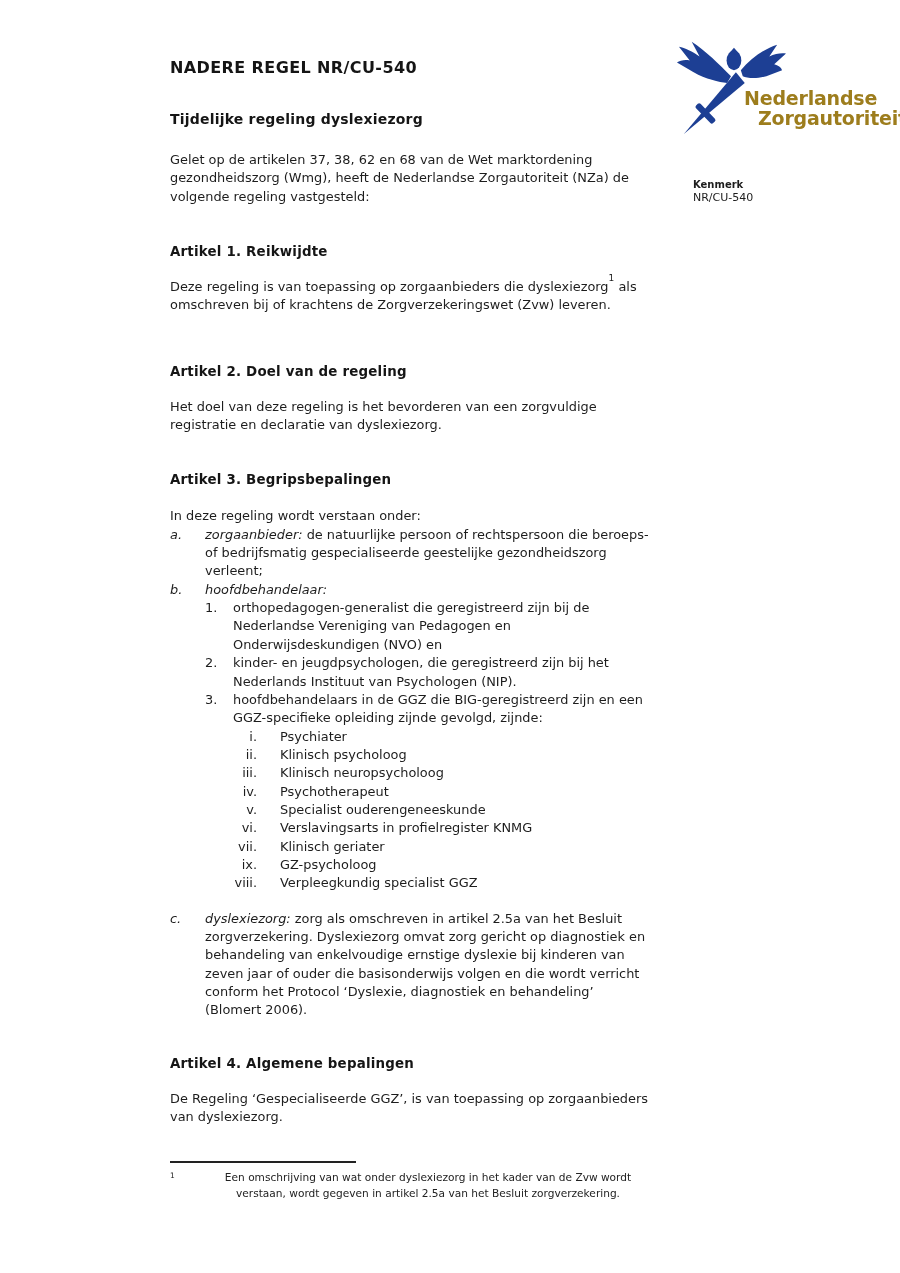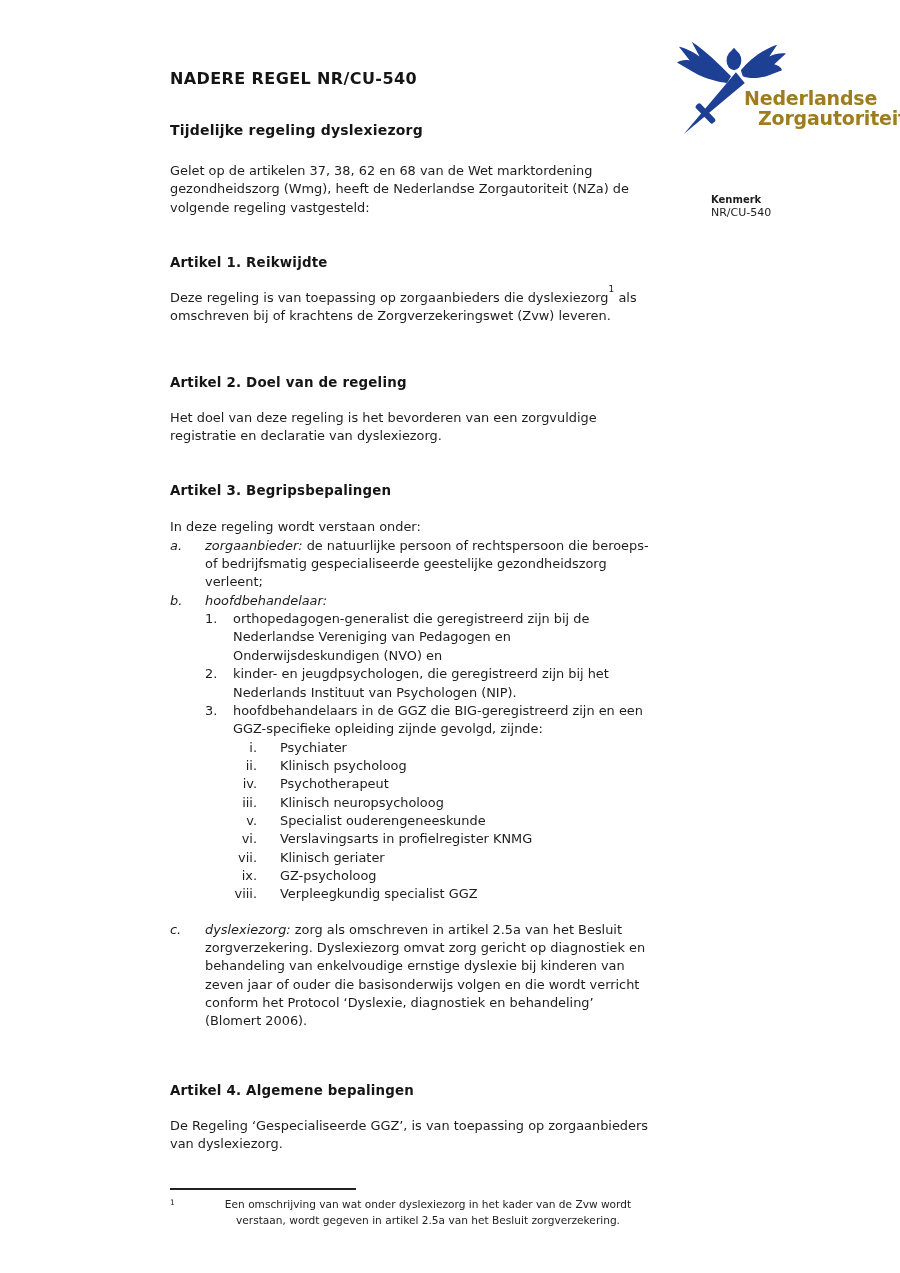--- a/index.html
+++ b/index.html
@@ -8,21 +8,21 @@
     width:900px; height:1273px;
     background:#ffffff;
     font-family:"DejaVu Sans", sans-serif;
     color:#1d1d1d;
     overflow:hidden;
   }
 
   
   .main {
     position:absolute;
-    left:170px; top:69px;
+    left:170px; top:58px;
     width:524px;
     font-size:12.9px;
     line-height:18.35px;
   }
   .pre { white-space:pre-line; }
 
   .doc-title {
     font-size:16px; font-weight:bold; letter-spacing:0.4px;
     line-height:19px; margin:0; color:#151515;
   }
@@ -72,22 +72,22 @@
     margin-top:7px;
     display:flex;
     font-size:10.6px; line-height:15.6px; color:#222222;
     width:505px;
   }
   .footnote .fn-marker { flex:0 0 11px; font-size:7.5px; position:relative; top:-2px; }
   .footnote .fn-text { flex:1;text-align:center; }
 
   
   .meta {
-    position:absolute; left:711px; top:178px;
-    font-size:11px; line-height:13px; color:#1d1d1d;margin-top:15px;
+    position:absolute; left:693px; top:178px;
+    font-size:11px; line-height:13px; color:#1d1d1d;
   }
   .meta .meta-label { font-size:10px; font-weight:bold; }
 
   
   .logo-mark { position:absolute; left:676px; top:30px; }
   .logo-text {
     position:absolute; left:744px; top:88px;
     font-weight:bold; font-size:19px; line-height:20px;
     letter-spacing:-0.2px;
   }
@@ -178,26 +178,26 @@
 
             <div class="rom">
               <div class="rom-marker">i.</div>
               <div class="rom-body">Psychiater</div>
             </div>
             <div class="rom">
               <div class="rom-marker">ii.</div>
               <div class="rom-body">Klinisch psycholoog</div>
             </div>
             <div class="rom">
+              <div class="rom-marker">iii.</div>
+              <div class="rom-body">Klinisch neuropsycholoog</div>
+            </div>
+            <div class="rom">
               <div class="rom-marker">iv.</div>
               <div class="rom-body">Psychotherapeut</div>
-            </div>
-            <div class="rom">
-              <div class="rom-marker">iii.</div>
-              <div class="rom-body">Klinisch neuropsycholoog</div>
             </div>
             <div class="rom">
               <div class="rom-marker">v.</div>
               <div class="rom-body">Specialist ouderengeneeskunde</div>
             </div>
             <div class="rom">
               <div class="rom-marker">vi.</div>
               <div class="rom-body">Verslavingsarts in profielregister KNMG</div>
             </div>
             <div class="rom">
@@ -220,21 +220,21 @@
     <div class="li gap-line">
       <div class="li-marker it">c.</div>
       <div class="li-body pre"><span class="it">dyslexiezorg:</span><span> zorg als omschreven in artikel 2.5a van het Besluit
 zorgverzekering. Dyslexiezorg omvat zorg gericht op diagnostiek en
 behandeling van enkelvoudige ernstige dyslexie bij kinderen van
 zeven jaar of ouder die basisonderwijs volgen en die wordt verricht
 conform het Protocol ‘Dyslexie, diagnostiek en behandeling’
 (Blomert 2006).</span></div>
     </div>
 
-    <div class="art-heading" style="margin-top:50px">Artikel 4. Algemene bepalingen</div>
+    <div class="art-heading" style="margin-top:34px">Artikel 4. Algemene bepalingen</div>
     <div class="mt-para pre">De Regeling ‘Gespecialiseerde GGZ’, is van toepassing op zorgaanbieders
 van dyslexiezorg.</div>
 
     <div class="footnote-rule"></div>
     <div class="footnote">
       <div class="fn-marker">1</div>
       <div class="fn-text pre">Een omschrijving van wat onder dyslexiezorg in het kader van de Zvw wordt
 verstaan, wordt gegeven in artikel 2.5a van het Besluit zorgverzekering.</div>
     </div>
 

